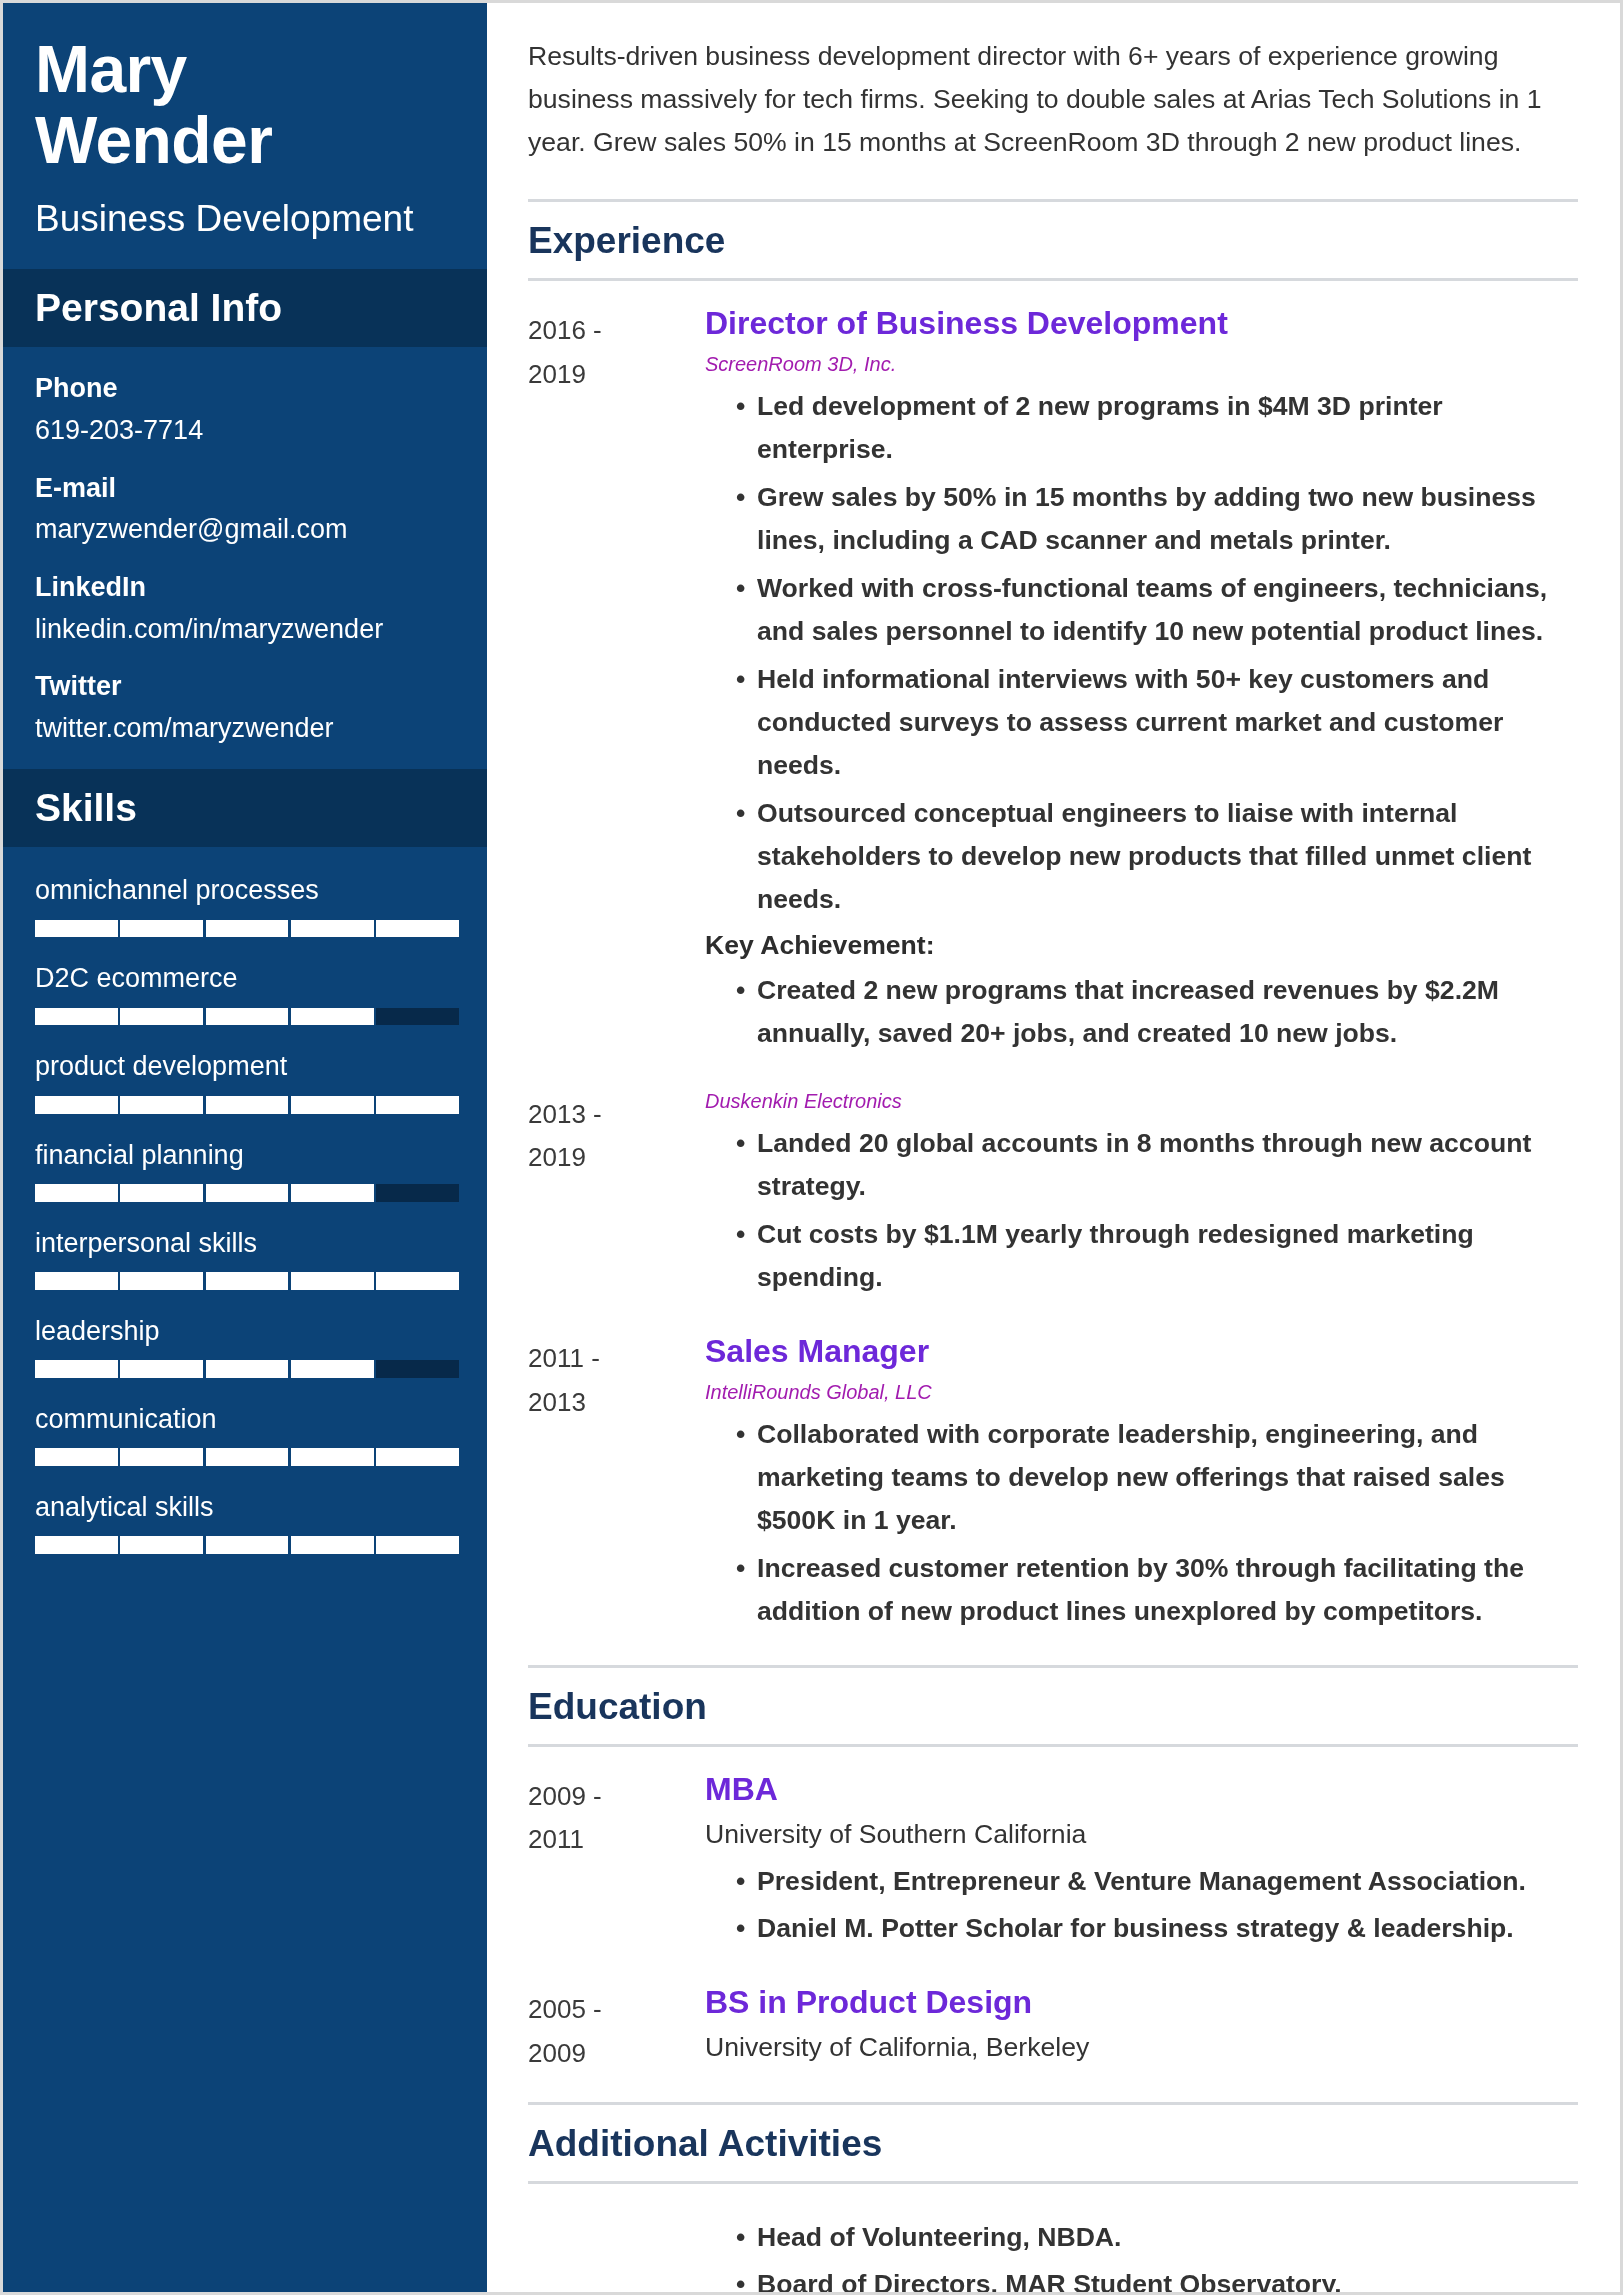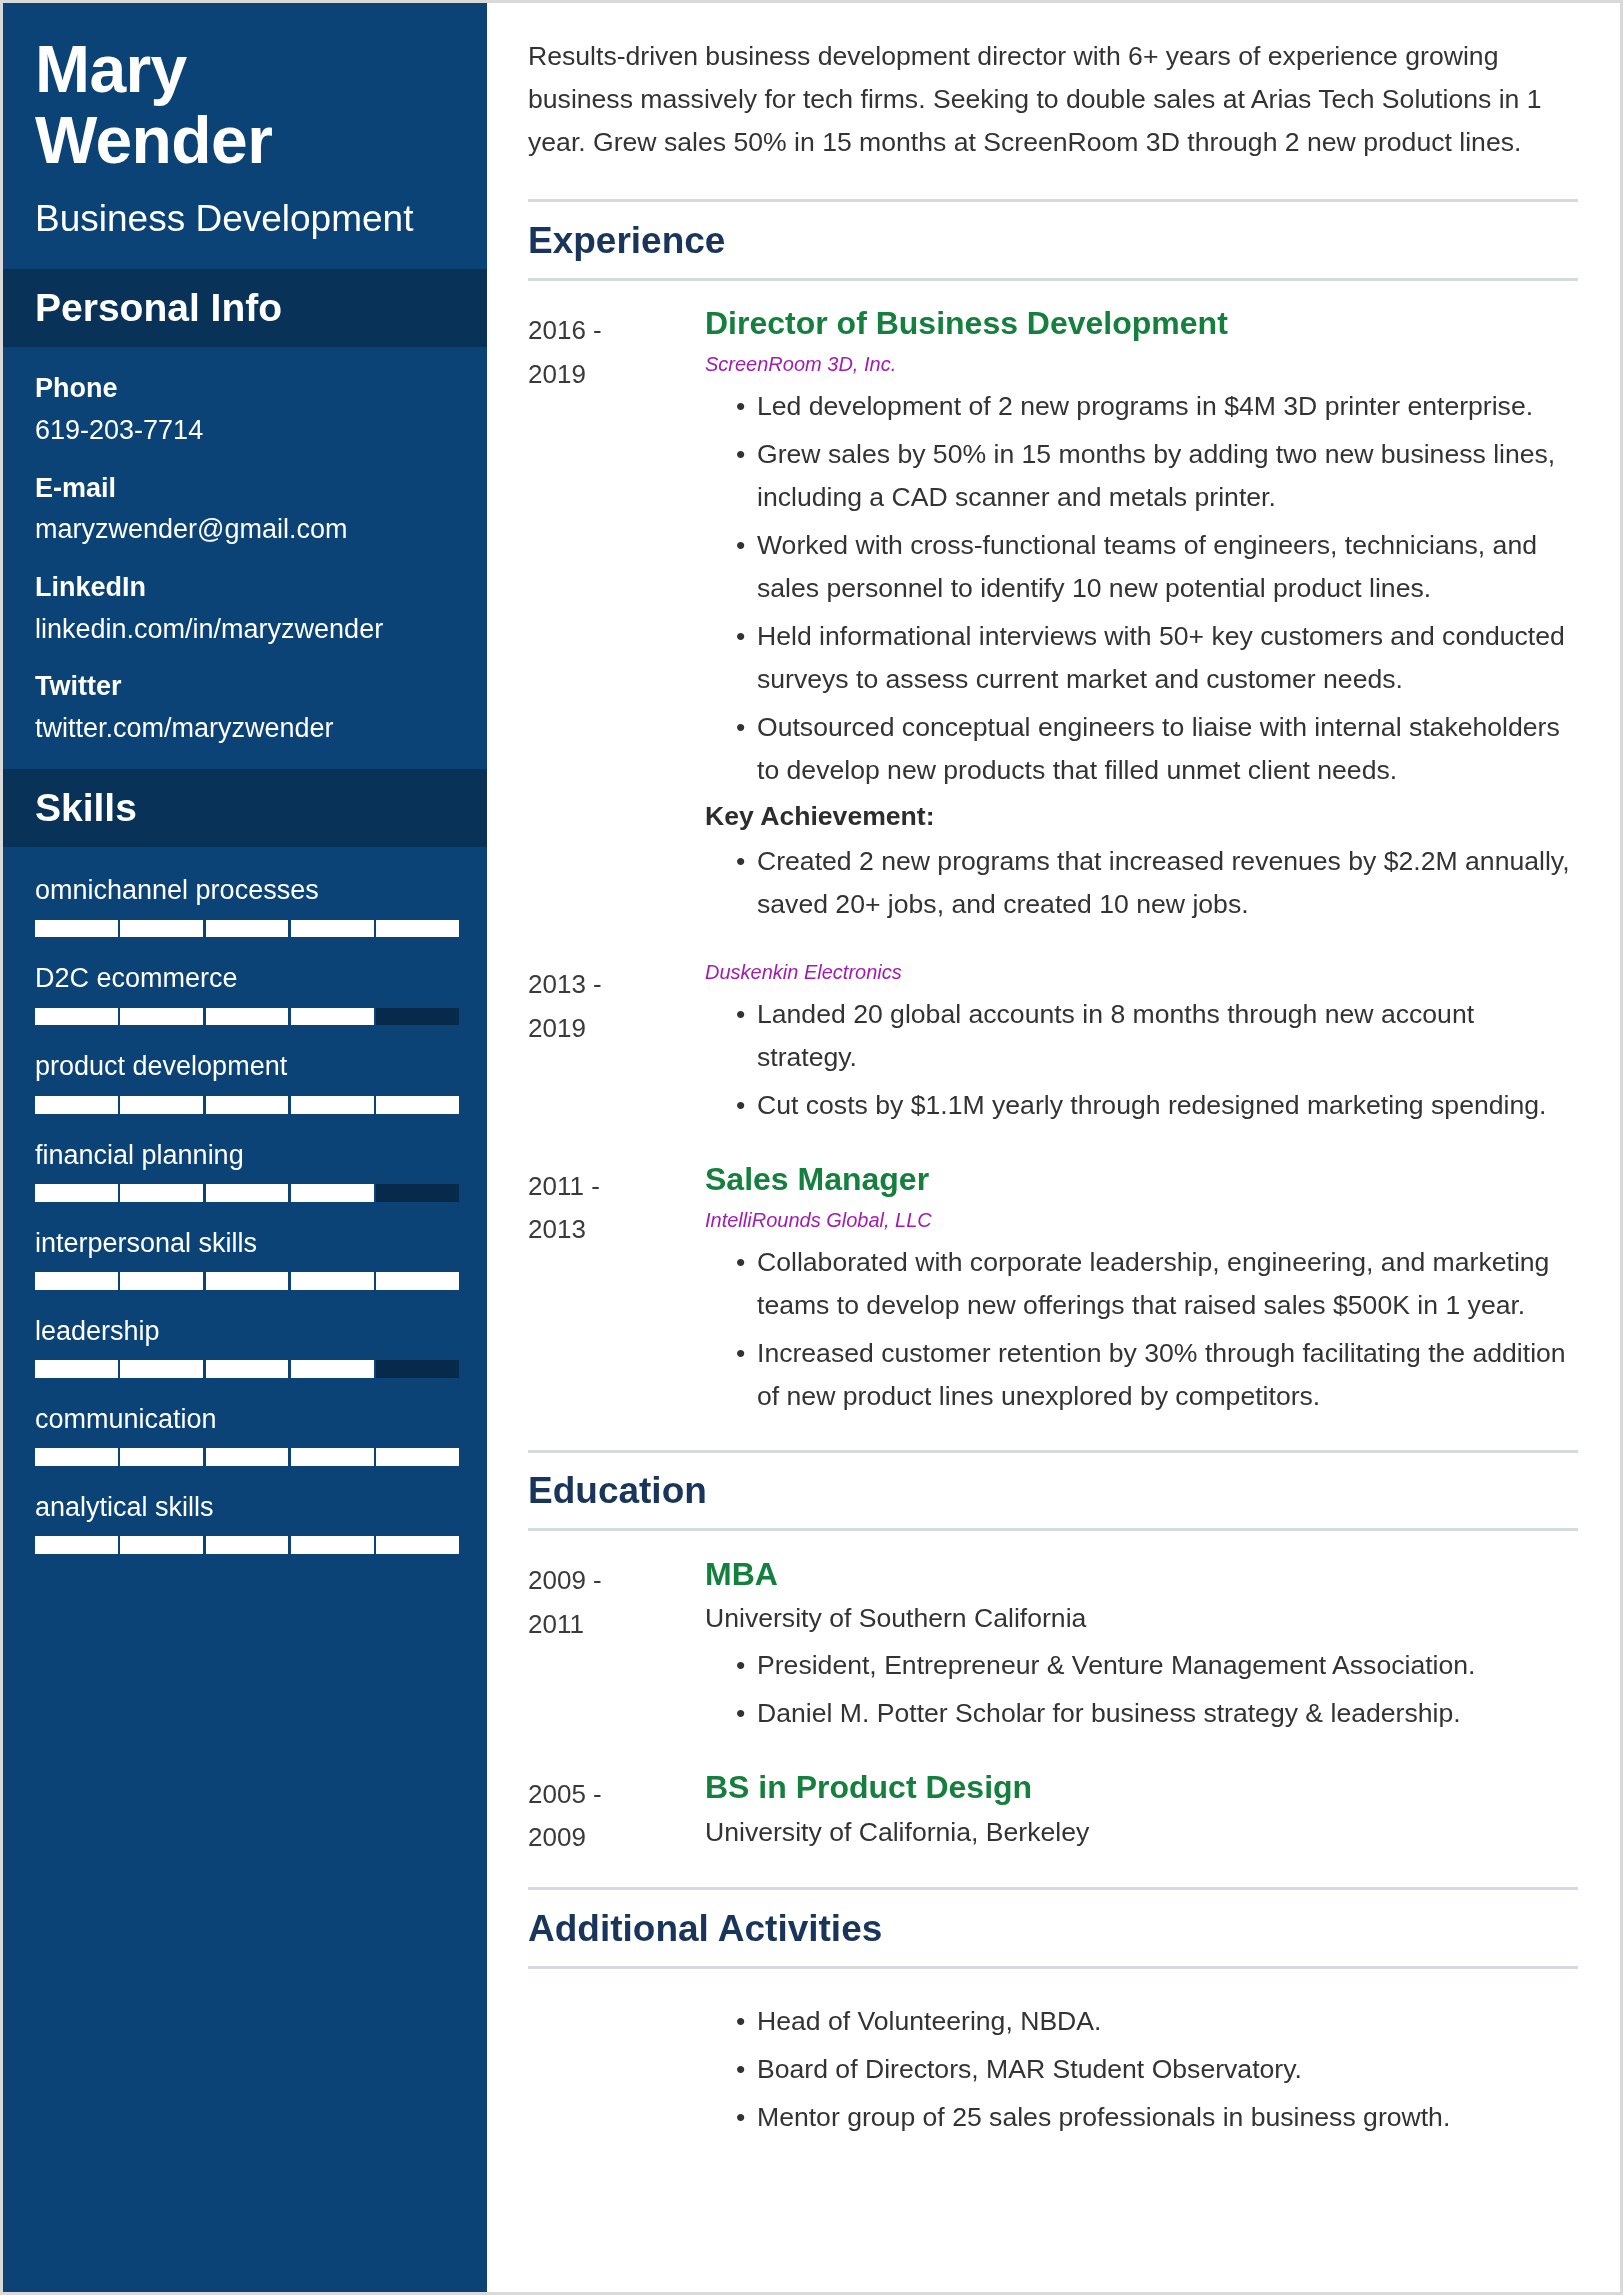--- a/index.html
+++ b/index.html
@@ -151,21 +151,21 @@
     color: #3a3a3a;
     padding-top: 4.7px;
   }
   .entry-body {
     flex: 1 1 auto;
     min-width: 0;
   }
   .entry-role {
     font-size: 32px;
     font-weight: bold;
-    color: #15803d;
+    color: #6d28d9;
     line-height: 1.2;
     margin: 0 0 8.3px 0;
   }
   .entry-org {
     font-size: 20px;
     font-style: italic;
     color: #a21caf;
     line-height: 1.3;
     margin: 0 0 8.3px 0;
   }
@@ -179,20 +179,21 @@
     font-size: 26.6px;
     font-weight: bold;
     color: #2d2d2d;
     line-height: 1.4;
     margin: 5.9px 0 4.7px 0;
   }
   ul.bullets {
     margin: 3.5px 0 0 0;
     padding: 0 0 0 31px;
     list-style: none;
+    font-weight: bold;
   }
   ul.bullets li {
     position: relative;
     font-size: 26.6px;
     line-height: 1.62;
     color: #333333;
     margin: 0 0 4.7px 0;
     padding-left: 21px;
   }
   ul.bullets li:before {

